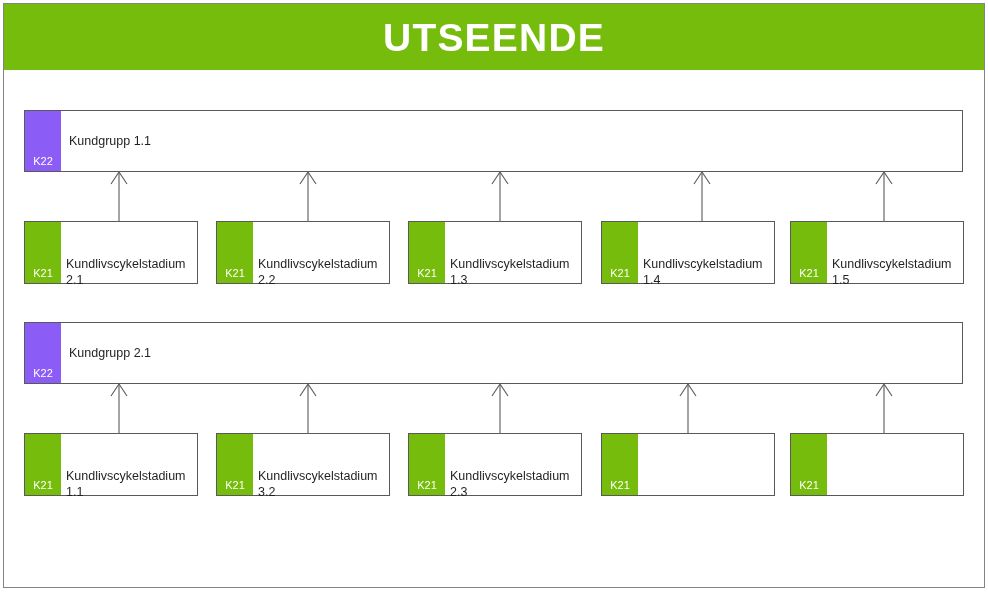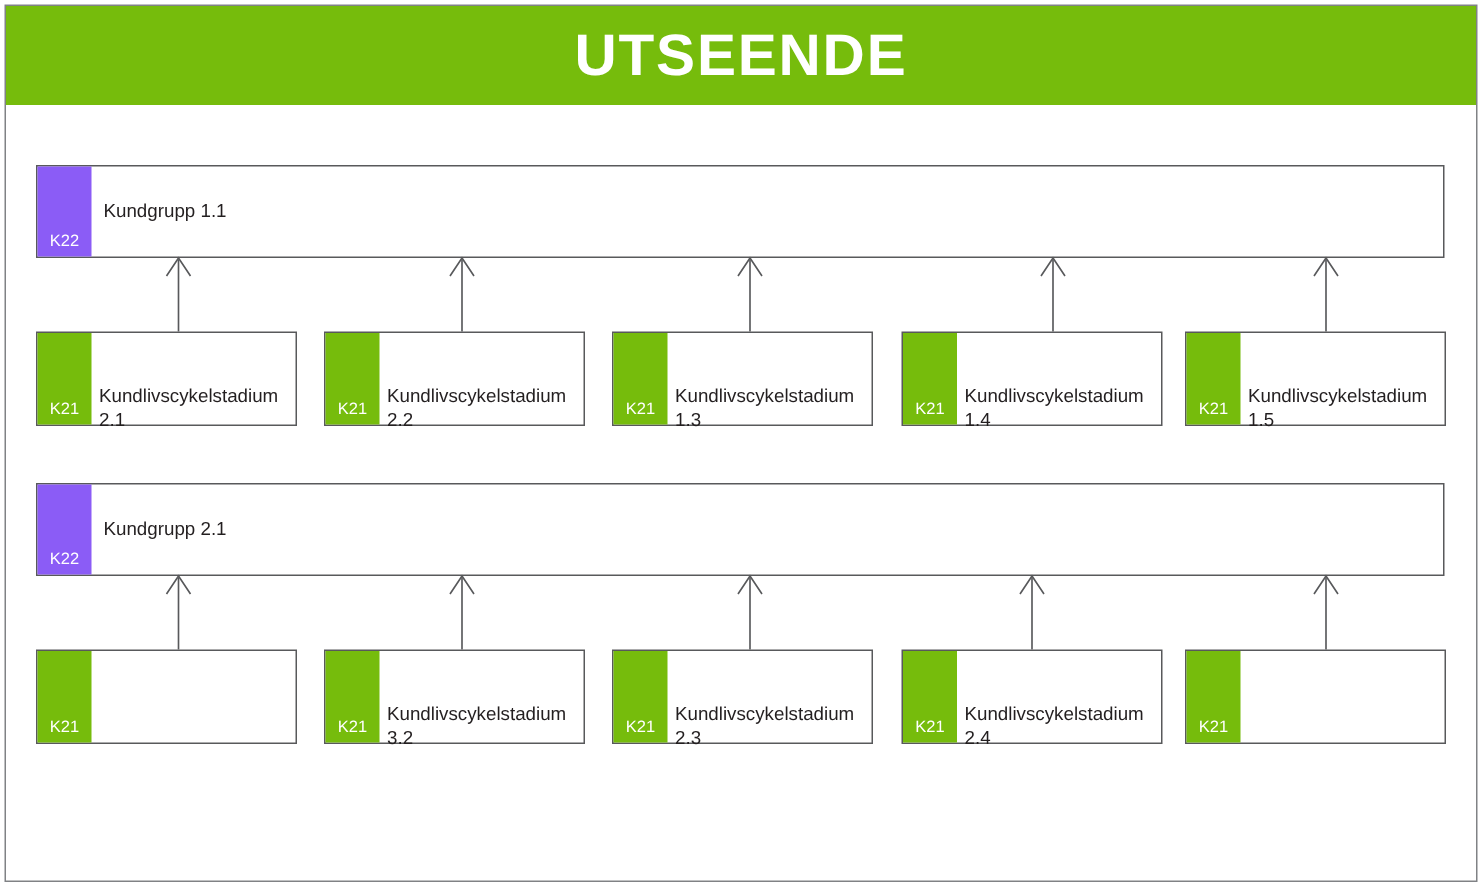--- a/index.html
+++ b/index.html
@@ -249,41 +249,41 @@
     </svg>
     <svg class="connector" style="left:869px; top:382px; width:30px; height:52px;" viewBox="0 0 30 52">
       <line x1="15" y1="52" x2="15" y2="3"></line>
       <polyline points="7,14 15,2 23,14"></polyline>
     </svg>
 
     <div class="stage-box" style="left:24px; top:433px; width:174px; height:63px;">
       <div class="tab">
         <span class="tab-code">K21</span>
       </div>
+      <div class="box-label">Kundlivscykelstadium 1.1</div>
     </div>
 
     <div class="stage-box" style="left:216px; top:433px; width:174px; height:63px;">
       <div class="tab">
         <span class="tab-code">K21</span>
       </div>
       <div class="box-label">Kundlivscykelstadium 3.2</div>
     </div>
 
     <div class="stage-box" style="left:408px; top:433px; width:174px; height:63px;">
       <div class="tab">
         <span class="tab-code">K21</span>
       </div>
       <div class="box-label">Kundlivscykelstadium 2.3</div>
     </div>
 
     <div class="stage-box" style="left:601px; top:433px; width:174px; height:63px;">
       <div class="tab">
         <span class="tab-code">K21</span>
       </div>
-      <div class="box-label">Kundlivscykelstadium 2.4</div>
     </div>
 
     <div class="stage-box" style="left:790px; top:433px; width:174px; height:63px;">
       <div class="tab">
         <span class="tab-code">K21</span>
       </div>
     </div>
 
   </div>
 </div>

